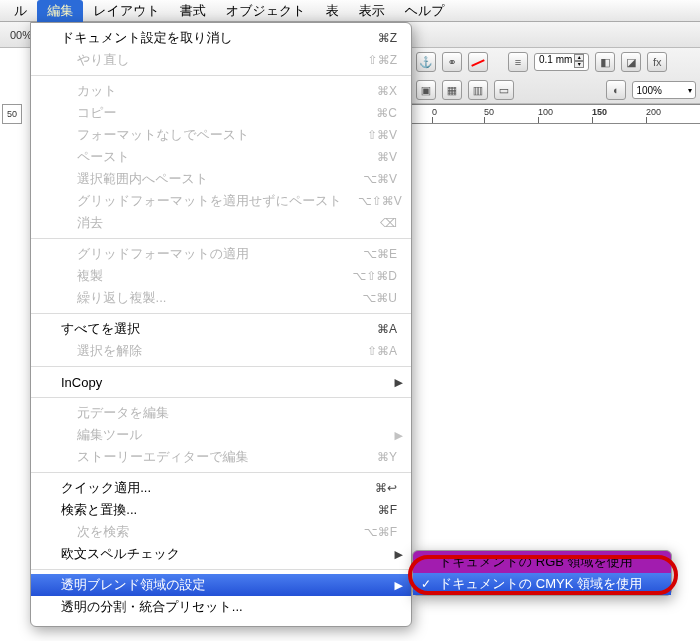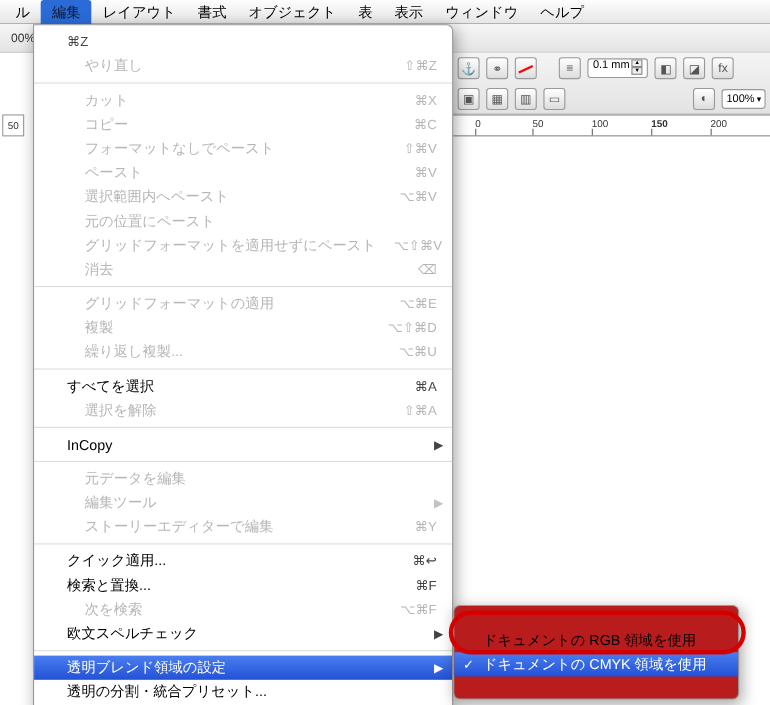--- a/index.html
+++ b/index.html
@@ -1,37 +1,37 @@
 <!DOCTYPE html>
 <html><head>
 <meta charset="utf-8">
 <style>
   * { margin: 0; padding: 0; box-sizing: border-box; font-family: "Hiragino Kaku Gothic Pro", "Helvetica Neue", Arial, sans-serif; }
   body { background: #fff; width: 700px; height: 641px; overflow: hidden; position: relative; color: #000; }
 
   
   .menubar { display: flex; align-items: center; height: 22px; background: linear-gradient(#fdfdfd,#e6e6e6); border-bottom: 1px solid #aaa; font-size: 13px; padding-left: 4px; }
   .menubar .mitem { padding: 2px 10px; cursor: default; }
-  .menubar .mitem.active { background: #2b6bd8; color: #0f172a; border-radius: 3px 3px 0 0; }
+  .menubar .mitem.active { background: #2b6bd8; color: #fef9c3; border-radius: 3px 3px 0 0; }
 
   
   .controlbar { height: 26px; background: linear-gradient(#f5f5f5,#e4e4e4); border-bottom: 1px solid #bbb; display: flex; align-items: center; font-size: 11px; padding: 0 4px; }
   .controlbar .zoom { padding: 0 6px; color:#333; }
 
   
   .workspace { position: absolute; left: 0; top: 48px; right: 0; bottom: 0; background: #fff; }
 
   
   .optbar { position: absolute; top: 48px; left: 412px; right: 0; height: 56px; background: linear-gradient(#f4f4f4,#e3e3e3); border-bottom: 1px solid #bbb; }
   .optbar .row { display:flex; align-items:center; height:28px; padding:0 4px; gap:6px; }
   .iconbtn { width:20px; height:20px; border:1px solid #999; border-radius:3px; background: linear-gradient(#fff,#ddd); display:flex; align-items:center; justify-content:center; font-size:11px; color:#555; }
   .strokefield { display:flex; align-items:flex-start; background:#fff; border:1px solid #999; border-radius:3px; padding:0 4px; height:18px; font-size:10px; }
   .stepper { display:flex; flex-direction:column; margin-left:2px; }
   .stepper div { width:10px; height:7px; border:1px solid #888; background:#eee; font-size:6px; line-height:5px; text-align:center; }
-  .pct { background:#fff; border:1px solid #999; border-radius:3px; padding:0 3px; height:18px; font-size:10px; display:flex; align-items:center; }
+  .pct { background:#fff; border:1px solid #999; border-radius:3px; padding:0 3px; height:18px; font-size:10px; display:flex; align-items:center;gap:24px; }
   .noneicon { position:relative; }
   .noneicon::after { content:""; position:absolute; left:2px; right:2px; top:50%; height:2px; background:red; transform: rotate(-25deg);}
 
   
   .ruler { position:absolute; top:104px; left:412px; right:0; height:20px; background:#fff; border-top:1px solid #888; border-bottom:1px solid #888; font-size:9px; color:#333;}
   .ruler .ticklabel { position:absolute; top:2px; }
   .ruler .tickline { position:absolute; top:12px; width:1px; height:6px; background:#666; }
 
   .leftzoom { position:absolute; left:2px; top:104px; height:20px; background:#fff; font-size:9px; color:#333; padding:4px 4px; border:1px solid #999;}
 
@@ -41,39 +41,38 @@
   .menurow .label { flex: 1; white-space: nowrap; }
   .menurow .accel { color: #444; font-size: 12px; }
   .menurow.disabled .label, .menurow.disabled .accel { color: #b6b6b6; margin-left: 16px; }
   .menurow.highlight { background: linear-gradient(#4a7ef0,#2351d6); color: #fff; }
   .menurow .subarrow { position:absolute; right:8px; font-size:11px; color:#444;}
   .menurow.highlight .subarrow { color:#fff; }
   .menurow.disabled .subarrow { color:#c2c2c2; }
   .menusep { height: 1px; margin: 4px 0; background: #dcdcdc; }
 
   
-  .submenu { position: absolute; left: 412px; top: 550px; width: 260px; background: #b91c1c; border: 1px solid #999; border-radius: 6px; box-shadow: 2px 4px 14px rgba(0,0,0,.35); padding: 20px 0; }
+  .submenu { position: absolute; left: 412px; top: 550px; width: 260px; background: #a21caf; border: 1px solid #999; border-radius: 6px; box-shadow: 2px 4px 14px rgba(0,0,0,.35); padding: 0 0; }
   .submenu .menurow { padding-left: 26px; padding-right:12px;}
   .submenu .check { position:absolute; left:8px; font-size:12px; }
 
   
   .callout { position: absolute; left: 408px; top: 555px; width: 270px; height: 40px; border: 4px solid #d40000; border-radius: 22px; pointer-events: none; }
 </style>
 </head>
 <body>
 
 <div class="menubar" id="menubar">
     <div class="mitem">ル</div>
     <div class="mitem active">編集</div>
     <div class="mitem">レイアウト</div>
     <div class="mitem">書式</div>
     <div class="mitem">オブジェクト</div>
     <div class="mitem">表</div>
     <div class="mitem">表示</div>
-    <div class="mitem">ウィンドウ</div>
     <div class="mitem">ヘルプ</div>
   </div>
 
 <div class="controlbar">
   <span class="zoom">00%</span>
 </div>
 
 <div class="workspace"></div>
 
 <div class="leftzoom">50</div>
@@ -118,20 +117,21 @@
     <div class="ticklabel" style="left: 126px;">100</div>
     <div class="tickline" style="left: 126px;"></div>
     <div class="ticklabel" style="left: 180px; font-weight: bold;">150</div>
     <div class="tickline" style="left: 180px;"></div>
     <div class="ticklabel" style="left: 234px;">200</div>
     <div class="tickline" style="left: 234px;"></div>
   </div>
 
 <div class="dropdown" id="dropdown">
     <div class="menurow">
+      <span class="label">ドキュメント設定を取り消し</span>
       <span class="accel">⌘Z</span>
     </div>
     <div class="menurow disabled">
       <span class="label">やり直し</span>
       <span class="accel">⇧⌘Z</span>
     </div>
     <div class="menusep"></div>
     <div class="menurow disabled">
       <span class="label">カット</span>
       <span class="accel">⌘X</span>
@@ -144,23 +144,20 @@
       <span class="label">フォーマットなしでペースト</span>
       <span class="accel">⇧⌘V</span>
     </div>
     <div class="menurow disabled">
       <span class="label">ペースト</span>
       <span class="accel">⌘V</span>
     </div>
     <div class="menurow disabled">
       <span class="label">選択範囲内へペースト</span>
       <span class="accel">⌥⌘V</span>
-    </div>
-    <div class="menurow disabled">
-      <span class="label">元の位置にペースト</span>
     </div>
     <div class="menurow disabled">
       <span class="label">グリッドフォーマットを適用せずにペースト</span>
       <span class="accel">⌥⇧⌘V</span>
     </div>
     <div class="menurow disabled">
       <span class="label">消去</span>
       <span class="accel">⌫</span>
     </div>
     <div class="menusep"></div>

